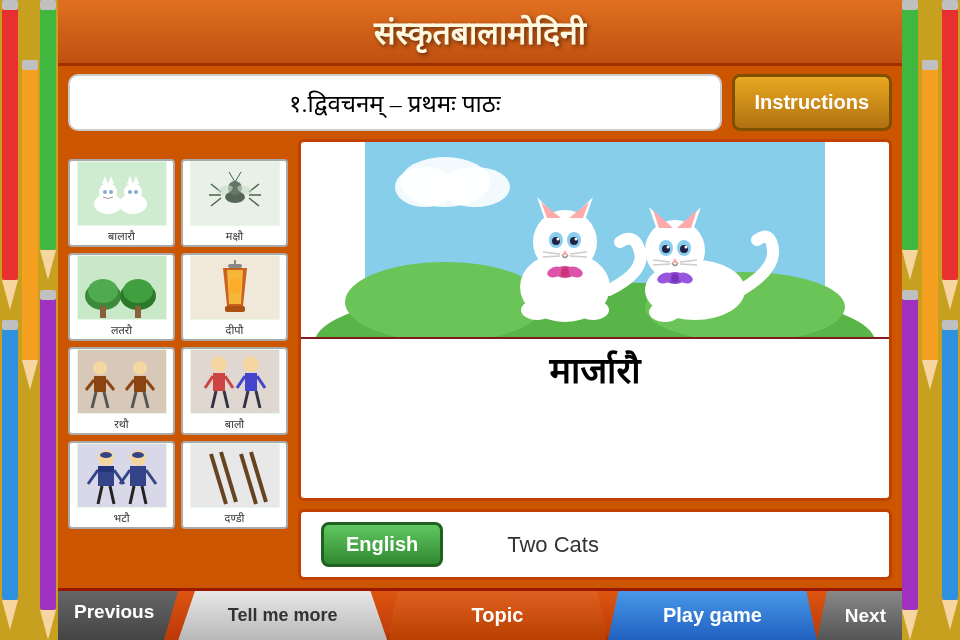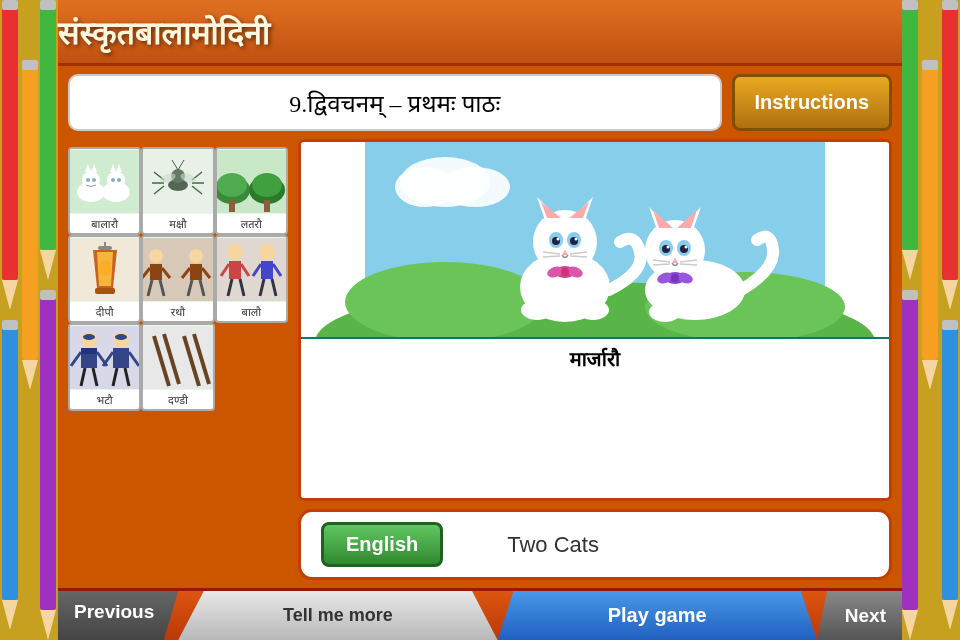--- a/index.html
+++ b/index.html
@@ -7,36 +7,37 @@
       width: 960px;
       height: 640px;
       overflow: hidden;
       font-family: Arial, sans-serif;
       background: #c8a020;
     }
 
     
     .title-bar {
       background: linear-gradient(180deg, #e07020 0%, #c05010 100%);
-      text-align: left;
+      text-align: center;
       padding: 10px 0;
       border-bottom: 3px solid #a03000;
     }
     .title-text {
       font-size: 32px;
       color: #fff8e0;
       font-weight: bold;
       text-shadow: 2px 2px 4px rgba(0,0,0,0.5);
       font-family: serif;
     }
 
     .image-grid {
       display: grid;
-      grid-template-columns: 1fr 1fr 1fr;
-      margin-top: 8px;
+      grid-template-columns: 1fr 1fr;
+      gap: 6px;
+      margin-top: 20px;
     }
 
     .grid-item {
       background: white;
       border: 2px solid #aaa;
       border-radius: 4px;
       display: flex;
       flex-direction: column;
       align-items: center;
       cursor: pointer;
@@ -156,21 +157,21 @@
 
   <div class="inner-content">
 
     <div class="title-bar">
       <span class="title-text">संस्कृतबालामोदिनी</span>
     </div>
 
     <div class="content-body">
 
       <div class="header-row">
-        <div style="flex:1;background:white;border-radius:10px;padding:10px 20px;text-align:center;font-size:24px;font-family:serif;border:2px solid #ccc;">9.द्विवचनम् – प्रथमः पाठः</div>
+        <div style="flex:1;background:white;border-radius:10px;padding:10px 20px;text-align:center;font-size:24px;font-family:serif;border:2px solid #ccc;">१.द्विवचनम् – प्रथमः पाठः</div>
         <button style="background:linear-gradient(180deg,#e8a820 0%,#b07010 100%);border:3px solid #805000;border-radius:8px;padding:7px 20px;color:white;font-size:20px;font-weight:bold;cursor:pointer;min-width:130px;text-align:right;">Instructions</button>
       </div>
 
       <div class="main-section">
 
         <div style="width:220px;display:flex;flex-direction:column;gap:4px;">
           <div class="image-grid">
 
             <div class="grid-item">
               <div class="grid-item-img">
@@ -413,32 +414,33 @@
                 <ellipse cx="320" cy="136" rx="8" ry="5" fill="#9955dd" transform="rotate(20,320,136)"></ellipse>
                 <circle cx="310" cy="136" r="4" fill="#7733bb"></circle>
 
                 <ellipse cx="300" cy="170" rx="16" ry="10" fill="white"></ellipse>
                 <ellipse cx="356" cy="162" rx="16" ry="10" fill="white" transform="rotate(-15,356,162)"></ellipse>
 
                 <path d="M376,148 Q410,128 408,108 Q406,88 392,98" stroke="white" fill="none" stroke-width="12" stroke-linecap="round"></path>
               </svg>
             </div>
 
-            <div style="background:white;text-align:center;padding:6px;font-size:20px;font-family:serif;font-weight:bold;border-top:2px solid #0f766e;">मार्जारौ</div>
+            <div style="background:white;text-align:center;padding:6px;font-size:36px;font-family:serif;font-weight:bold;border-top:2px solid #7f1d1d;">मार्जारौ</div>
           </div>
 
-          <div style="background:white;border:3px solid #c04000;border-radius:14px;display:flex;align-items:center;padding:10px 20px;gap:24px;min-height:64px;">
+          <div style="background:white;border:3px solid #c04000;border-radius:6px;display:flex;align-items:center;padding:10px 20px;gap:24px;min-height:64px;">
             <button style="background:linear-gradient(180deg,#60c860 0%,#308830 100%);border:3px solid #206020;border-radius:8px;padding:8px 22px;color:white;font-size:20px;font-weight:bold;cursor:pointer;">English</button>
             <span style="font-size:22px;color:#333;margin-left:40px;">Two Cats</span>
           </div>
         </div>
       </div>
     </div>
 
     <div style="height:52px;background:linear-gradient(180deg,#dd5510 0%,#bb3808 100%);display:flex;align-items:stretch;border-top:3px solid #991800;">
       <button style="background:linear-gradient(180deg,#666 0%,#444 100%);border:none;color:white;font-size:19px;font-weight:bold;cursor:pointer;padding:0 24px 8px 16px;clip-path:polygon(0 0,100% 0,88% 100%,0 100%);">Previous</button>
       <button style="background:linear-gradient(180deg,#e8e8e8 0%,#b8b8b8 100%);border:none;color:#333;font-size:18px;font-weight:bold;cursor:pointer;padding:0 24px;clip-path:polygon(8% 0,92% 0,100% 100%,0 100%);flex:1;">Tell me more</button>
+      <button style="background:linear-gradient(180deg,#e06020 0%,#b84000 100%);border:none;color:white;font-size:20px;font-weight:bold;cursor:pointer;padding:0 28px;clip-path:polygon(5% 0,95% 0,100% 100%,0 100%);flex:1;border-left:2px solid #a03000;border-right:2px solid #a03000;">Topic</button>
       <button style="background:linear-gradient(180deg,#4898e8 0%,#2060c0 100%);border:none;color:white;font-size:20px;font-weight:bold;cursor:pointer;padding:0 24px;clip-path:polygon(5% 0,95% 0,100% 100%,0 100%);flex:1;">Play game</button>
       <button style="background:linear-gradient(180deg,#888 0%,#555 100%);border:none;color:white;font-size:19px;font-weight:bold;cursor:pointer;padding:0 16px 0 28px;clip-path:polygon(12% 0,100% 0,100% 100%,0 100%);">Next</button>
     </div>
   </div>
 
 </div>
 
 </body></html>

